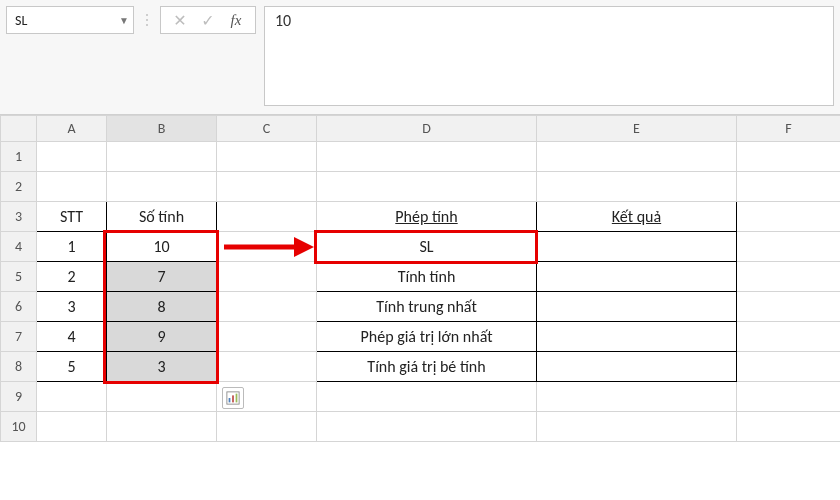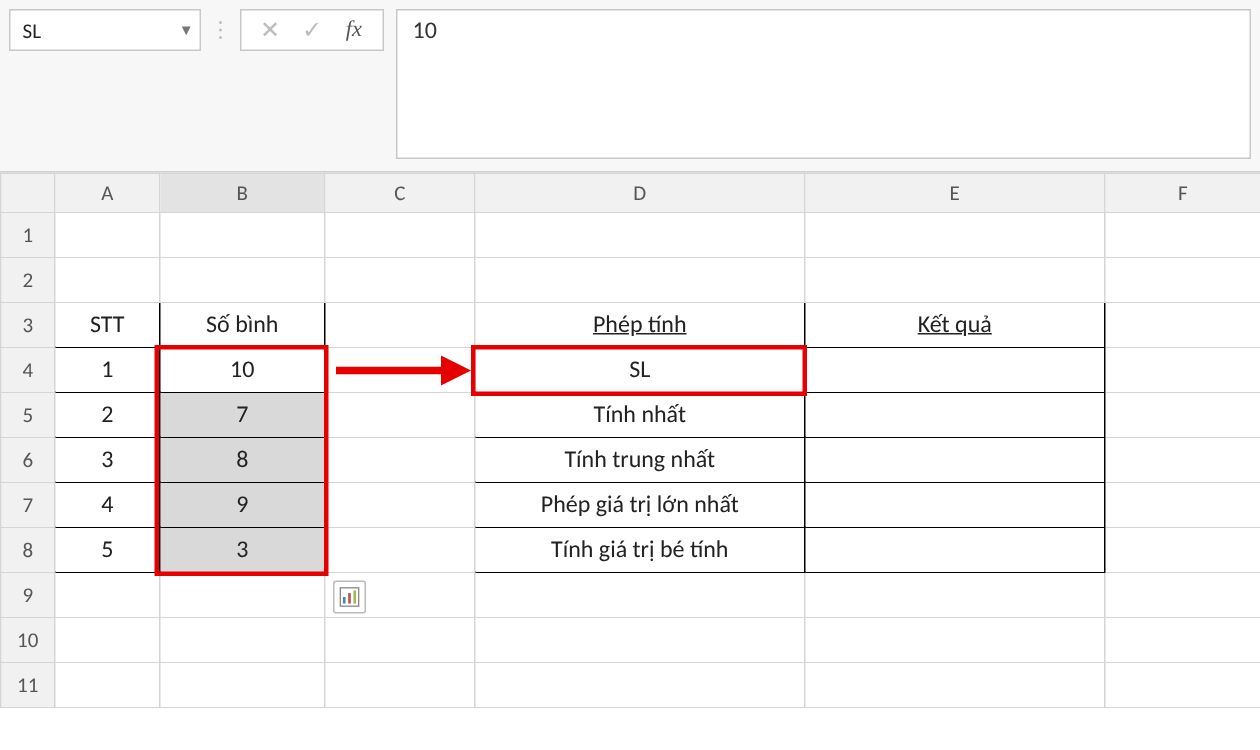--- a/index.html
+++ b/index.html
@@ -207,41 +207,41 @@
         <td></td>
           <td></td>
           <td></td>
           <td></td>
           <td></td>
           <td></td>
       </tr>
       <tr>
         <th class="rowhdr">3</th>
         <td class="bAll">STT</td>
-        <td class="bAll">Số bình</td>
+        <td class="bAll">Số tính</td>
         <td></td>
         <td class="bAll bold">Phép tính</td>
         <td class="bAll bold">Kết quả</td>
         <td></td>
       </tr>
       <tr class="hdr-sel-row">
         <th class="rowhdr">4</th>
         <td class="bAll">1</td>
         <td class="bAll active-white">10</td>
         <td></td>
         <td class="bAll">SL</td>
         <td class="bAll"></td>
         <td></td>
       </tr>
       <tr class="hdr-sel-row">
         <th class="rowhdr">5</th>
         <td class="bAll">2</td>
         <td class="bAll sel-grey">7</td>
         <td></td>
-        <td class="bAll">Tính nhất</td>
+        <td class="bAll">Tính tính</td>
         <td class="bAll"></td>
         <td></td>
       </tr>
       <tr class="hdr-sel-row">
         <th class="rowhdr">6</th>
         <td class="bAll">3</td>
         <td class="bAll sel-grey">8</td>
         <td></td>
         <td class="bAll">Tính trung nhất</td>
         <td class="bAll"></td>
@@ -269,29 +269,20 @@
         <th class="rowhdr">9</th>
         <td></td>
           <td></td>
           <td></td>
           <td></td>
           <td></td>
           <td></td>
       </tr>
       <tr>
         <th class="rowhdr">10</th>
-        <td></td>
-          <td></td>
-          <td></td>
-          <td></td>
-          <td></td>
-          <td></td>
-      </tr>
-      <tr>
-        <th class="rowhdr" style="height:14px">11</th>
         <td></td>
           <td></td>
           <td></td>
           <td></td>
           <td></td>
           <td></td>
       </tr>
     </tbody>
   </table>
 

